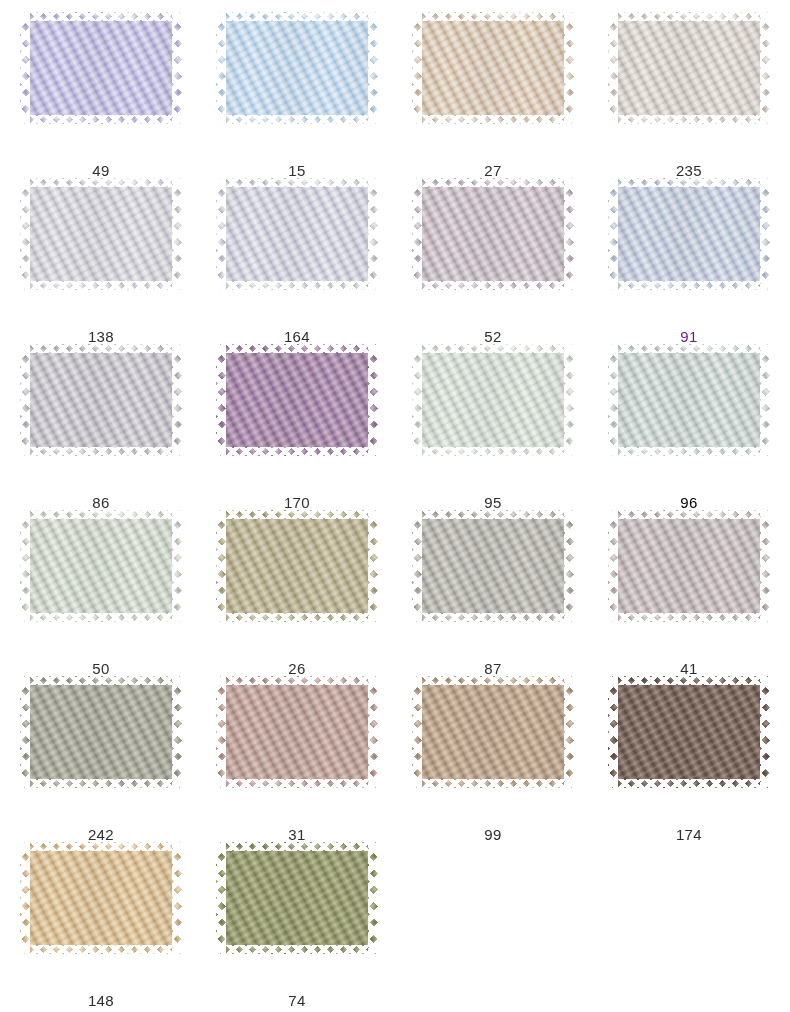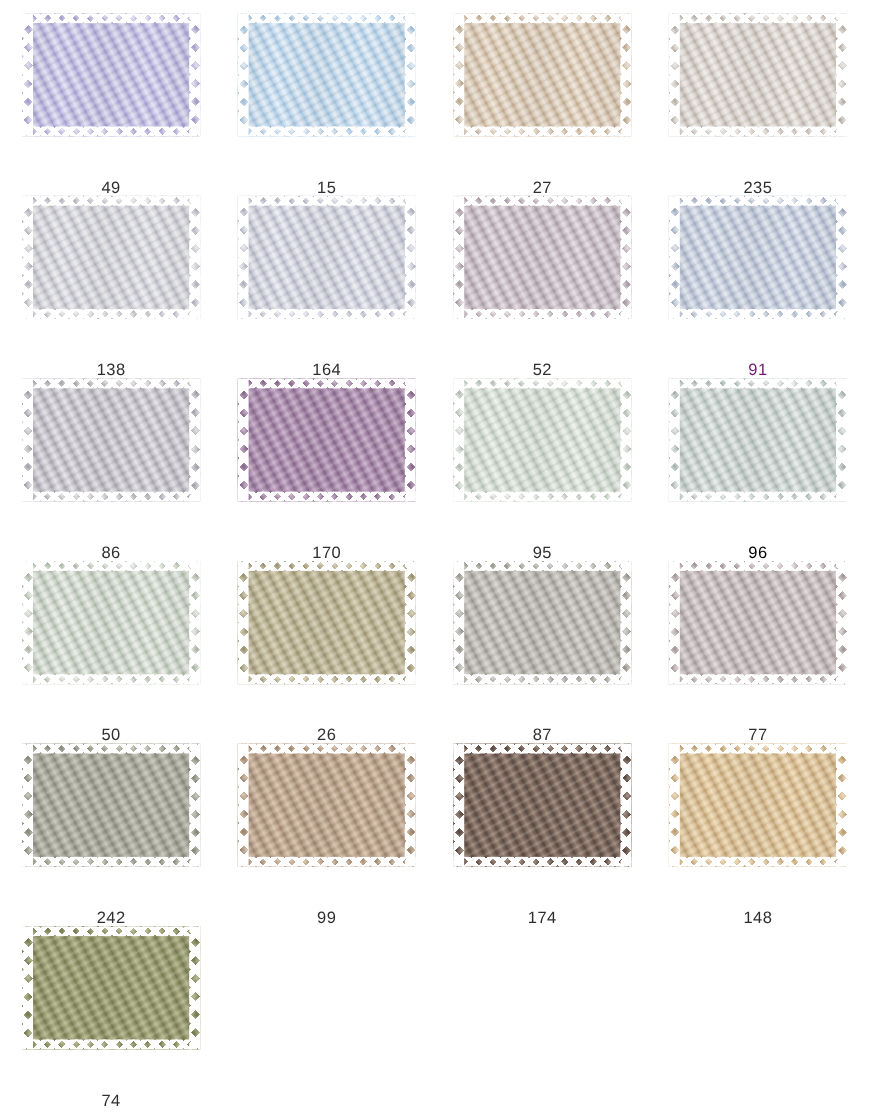--- a/index.html
+++ b/index.html
@@ -346,37 +346,50 @@
       <div class="swatch-fabric">
         <div class="fabric-base" style="background: rgb(198, 188, 189);"></div>
         <div class="fabric-weave" style="background: repeating-linear-gradient(62deg, rgb(226, 217, 218) 0px, rgb(198, 188, 189) 3.2px, rgb(171, 159, 161) 5.4px, rgb(198, 188, 189) 7.4px, rgb(226, 217, 218) 10.4px);"></div>
         <div class="fabric-crimp" style="background: repeating-linear-gradient(-28deg, rgba(255, 255, 255, 0.35) 0px, rgba(255, 255, 255, 0) 2.1px, rgba(0, 0, 0, 0.13) 3.4px, rgba(255, 255, 255, 0) 5px, rgba(255, 255, 255, 0.35) 6.6px);"></div>
         <div class="fabric-shade"></div>
         <div class="pink-edge pink-top"></div>
         <div class="pink-edge pink-bottom"></div>
         <div class="pink-edge pink-left"></div>
         <div class="pink-edge pink-right"></div>
       </div>
-      <div class="swatch-label" style="color: rgb(47, 47, 47);">77</div>
+      <div class="swatch-label" style="color: rgb(47, 47, 47);">41</div>
     </div>
     <div class="swatch-cell">
       <div class="swatch-fabric">
         <div class="fabric-base" style="background: rgb(169, 169, 156);"></div>
         <div class="fabric-weave" style="background: repeating-linear-gradient(62deg, rgb(198, 197, 184) 0px, rgb(169, 169, 156) 3.2px, rgb(142, 142, 128) 5.4px, rgb(169, 169, 156) 7.4px, rgb(198, 197, 184) 10.4px);"></div>
         <div class="fabric-crimp" style="background: repeating-linear-gradient(-28deg, rgba(255, 255, 255, 0.35) 0px, rgba(255, 255, 255, 0) 2.1px, rgba(0, 0, 0, 0.13) 3.4px, rgba(255, 255, 255, 0) 5px, rgba(255, 255, 255, 0.35) 6.6px);"></div>
         <div class="fabric-shade"></div>
         <div class="pink-edge pink-top"></div>
         <div class="pink-edge pink-bottom"></div>
         <div class="pink-edge pink-left"></div>
         <div class="pink-edge pink-right"></div>
       </div>
       <div class="swatch-label" style="color: rgb(47, 47, 47);">242</div>
     </div>
     <div class="swatch-cell">
       <div class="swatch-fabric">
+        <div class="fabric-base" style="background: rgb(192, 164, 156);"></div>
+        <div class="fabric-weave" style="background: repeating-linear-gradient(62deg, rgb(218, 193, 186) 0px, rgb(192, 164, 156) 3.2px, rgb(166, 135, 128) 5.4px, rgb(192, 164, 156) 7.4px, rgb(218, 193, 186) 10.4px);"></div>
+        <div class="fabric-crimp" style="background: repeating-linear-gradient(-28deg, rgba(255, 255, 255, 0.35) 0px, rgba(255, 255, 255, 0) 2.1px, rgba(0, 0, 0, 0.13) 3.4px, rgba(255, 255, 255, 0) 5px, rgba(255, 255, 255, 0.35) 6.6px);"></div>
+        <div class="fabric-shade"></div>
+        <div class="pink-edge pink-top"></div>
+        <div class="pink-edge pink-bottom"></div>
+        <div class="pink-edge pink-left"></div>
+        <div class="pink-edge pink-right"></div>
+      </div>
+      <div class="swatch-label" style="color: rgb(47, 47, 47);">31</div>
+    </div>
+    <div class="swatch-cell">
+      <div class="swatch-fabric">
         <div class="fabric-base" style="background: rgb(189, 164, 141);"></div>
         <div class="fabric-weave" style="background: repeating-linear-gradient(62deg, rgb(216, 194, 171) 0px, rgb(189, 164, 141) 3.2px, rgb(163, 138, 114) 5.4px, rgb(189, 164, 141) 7.4px, rgb(216, 194, 171) 10.4px);"></div>
         <div class="fabric-crimp" style="background: repeating-linear-gradient(-28deg, rgba(255, 255, 255, 0.35) 0px, rgba(255, 255, 255, 0) 2.1px, rgba(0, 0, 0, 0.13) 3.4px, rgba(255, 255, 255, 0) 5px, rgba(255, 255, 255, 0.35) 6.6px);"></div>
         <div class="fabric-shade"></div>
         <div class="pink-edge pink-top"></div>
         <div class="pink-edge pink-bottom"></div>
         <div class="pink-edge pink-left"></div>
         <div class="pink-edge pink-right"></div>
       </div>
       <div class="swatch-label" style="color: rgb(47, 47, 47);">99</div>

